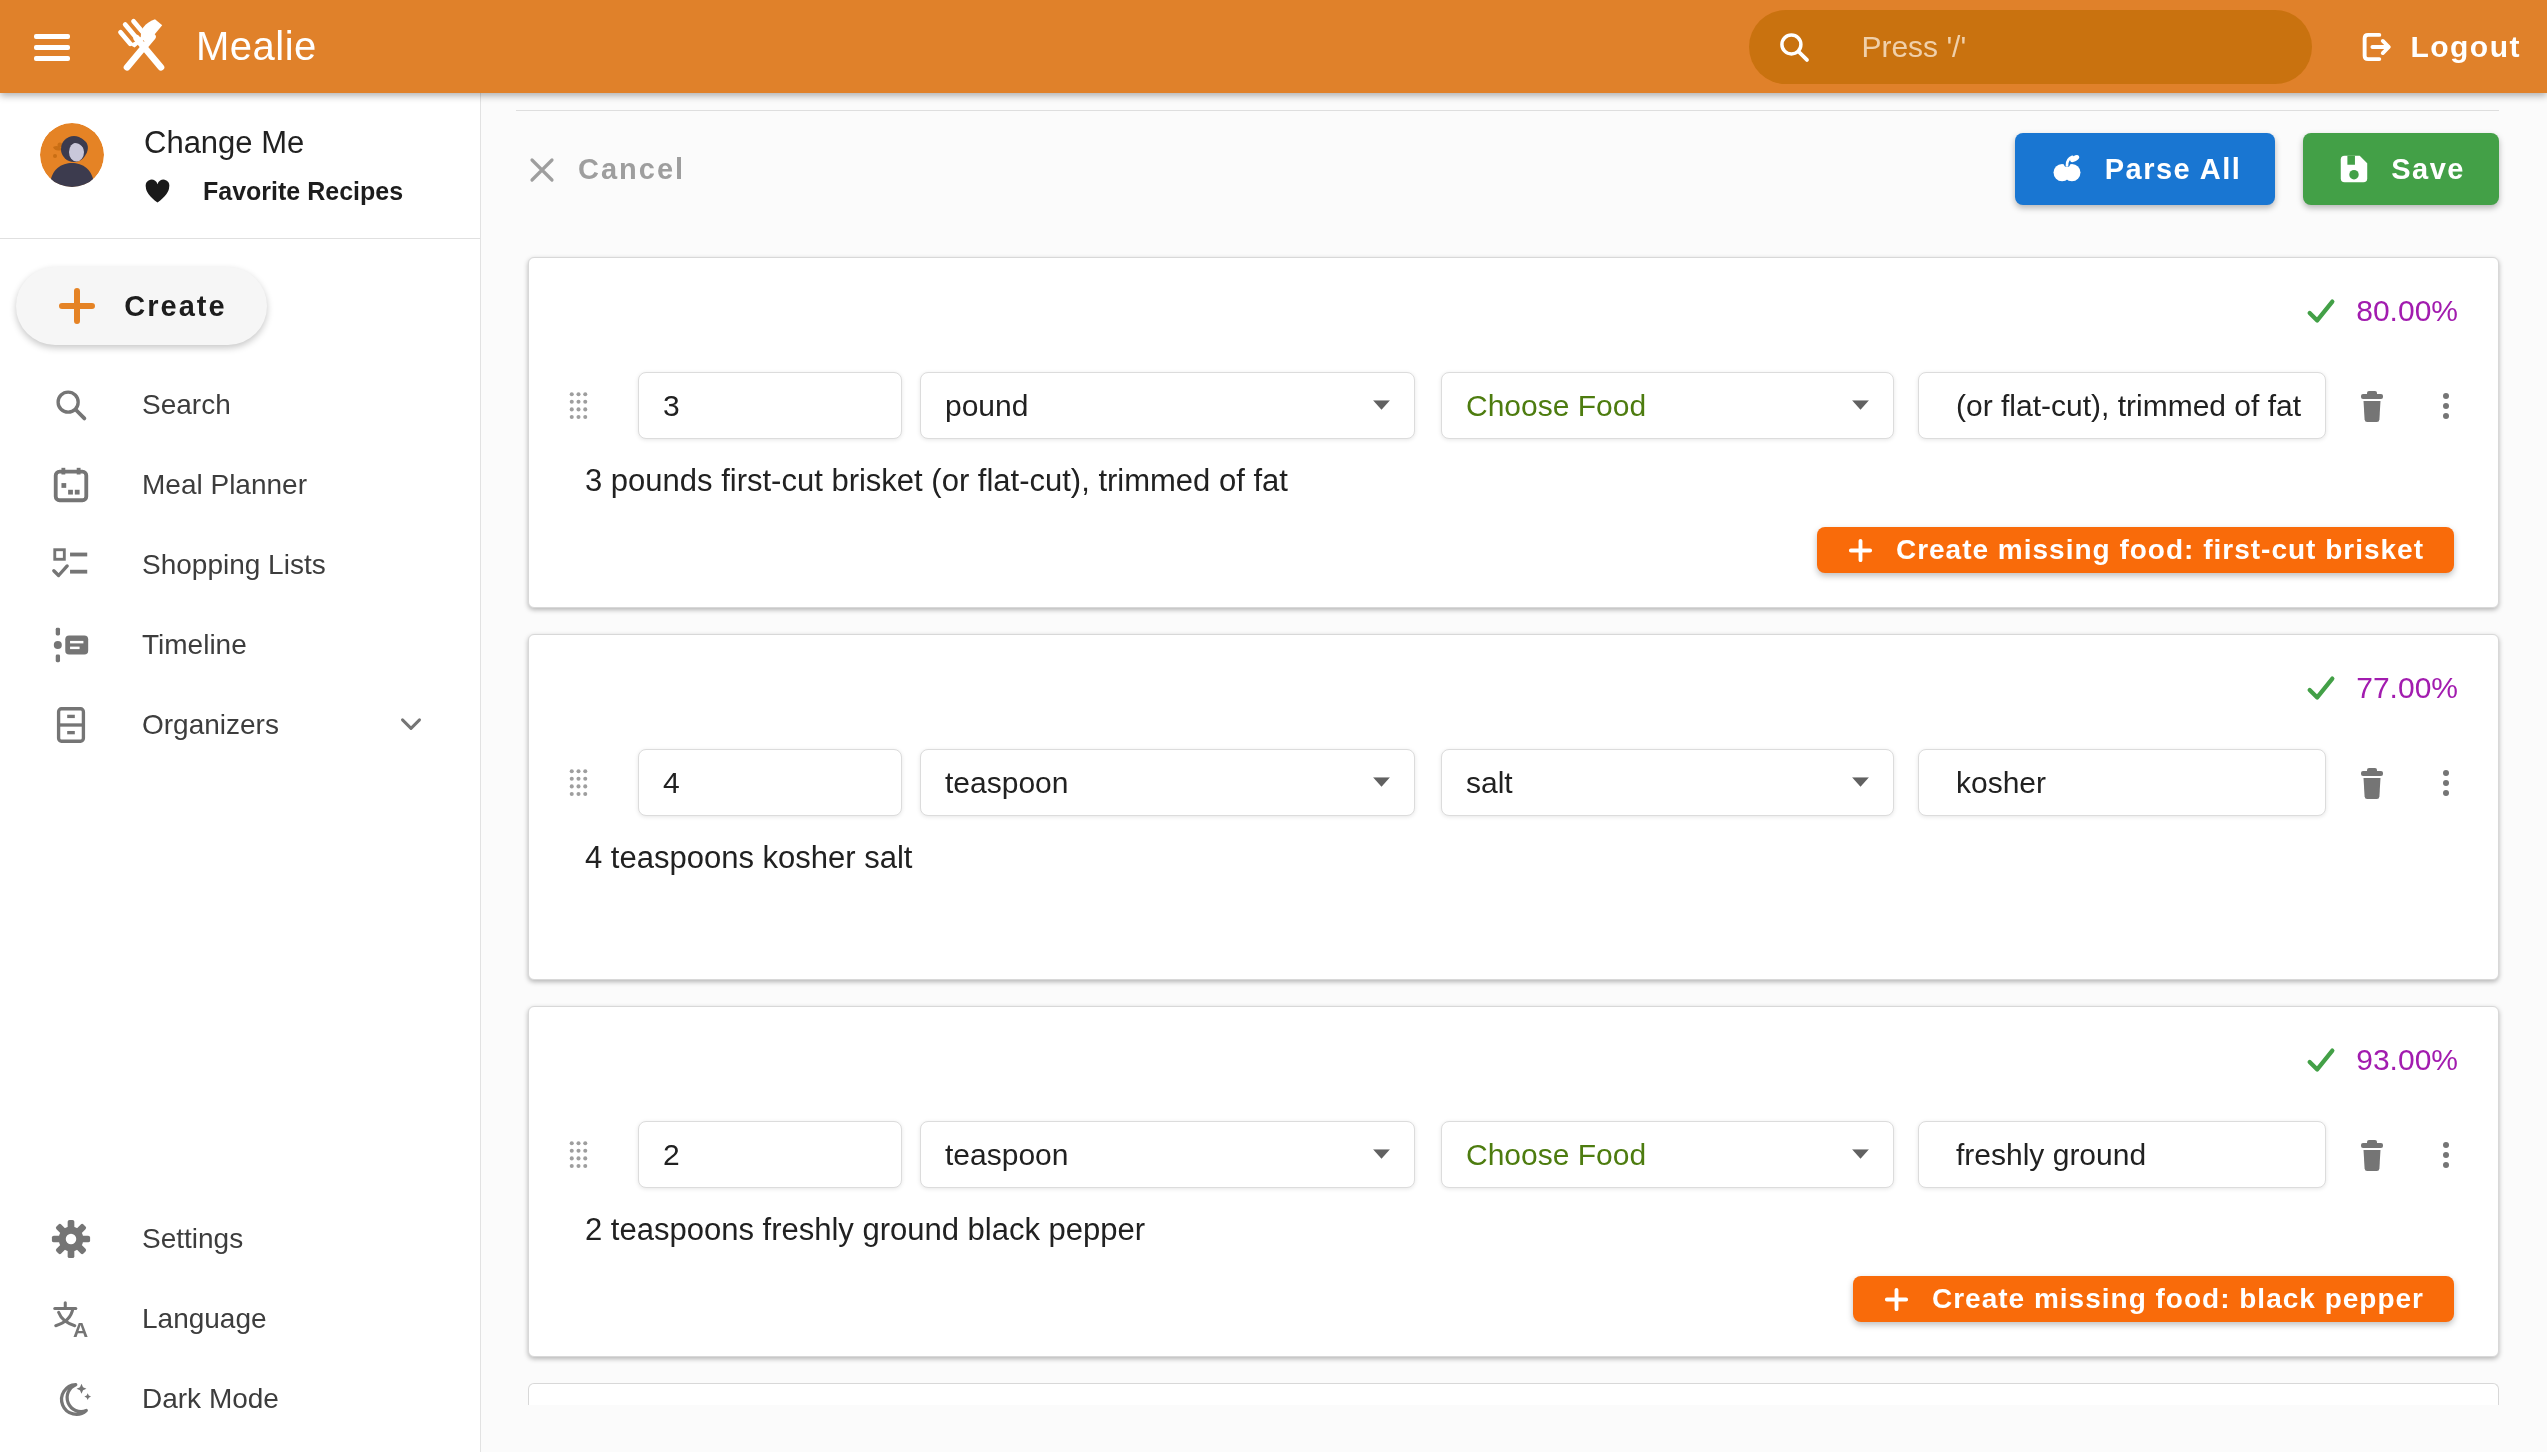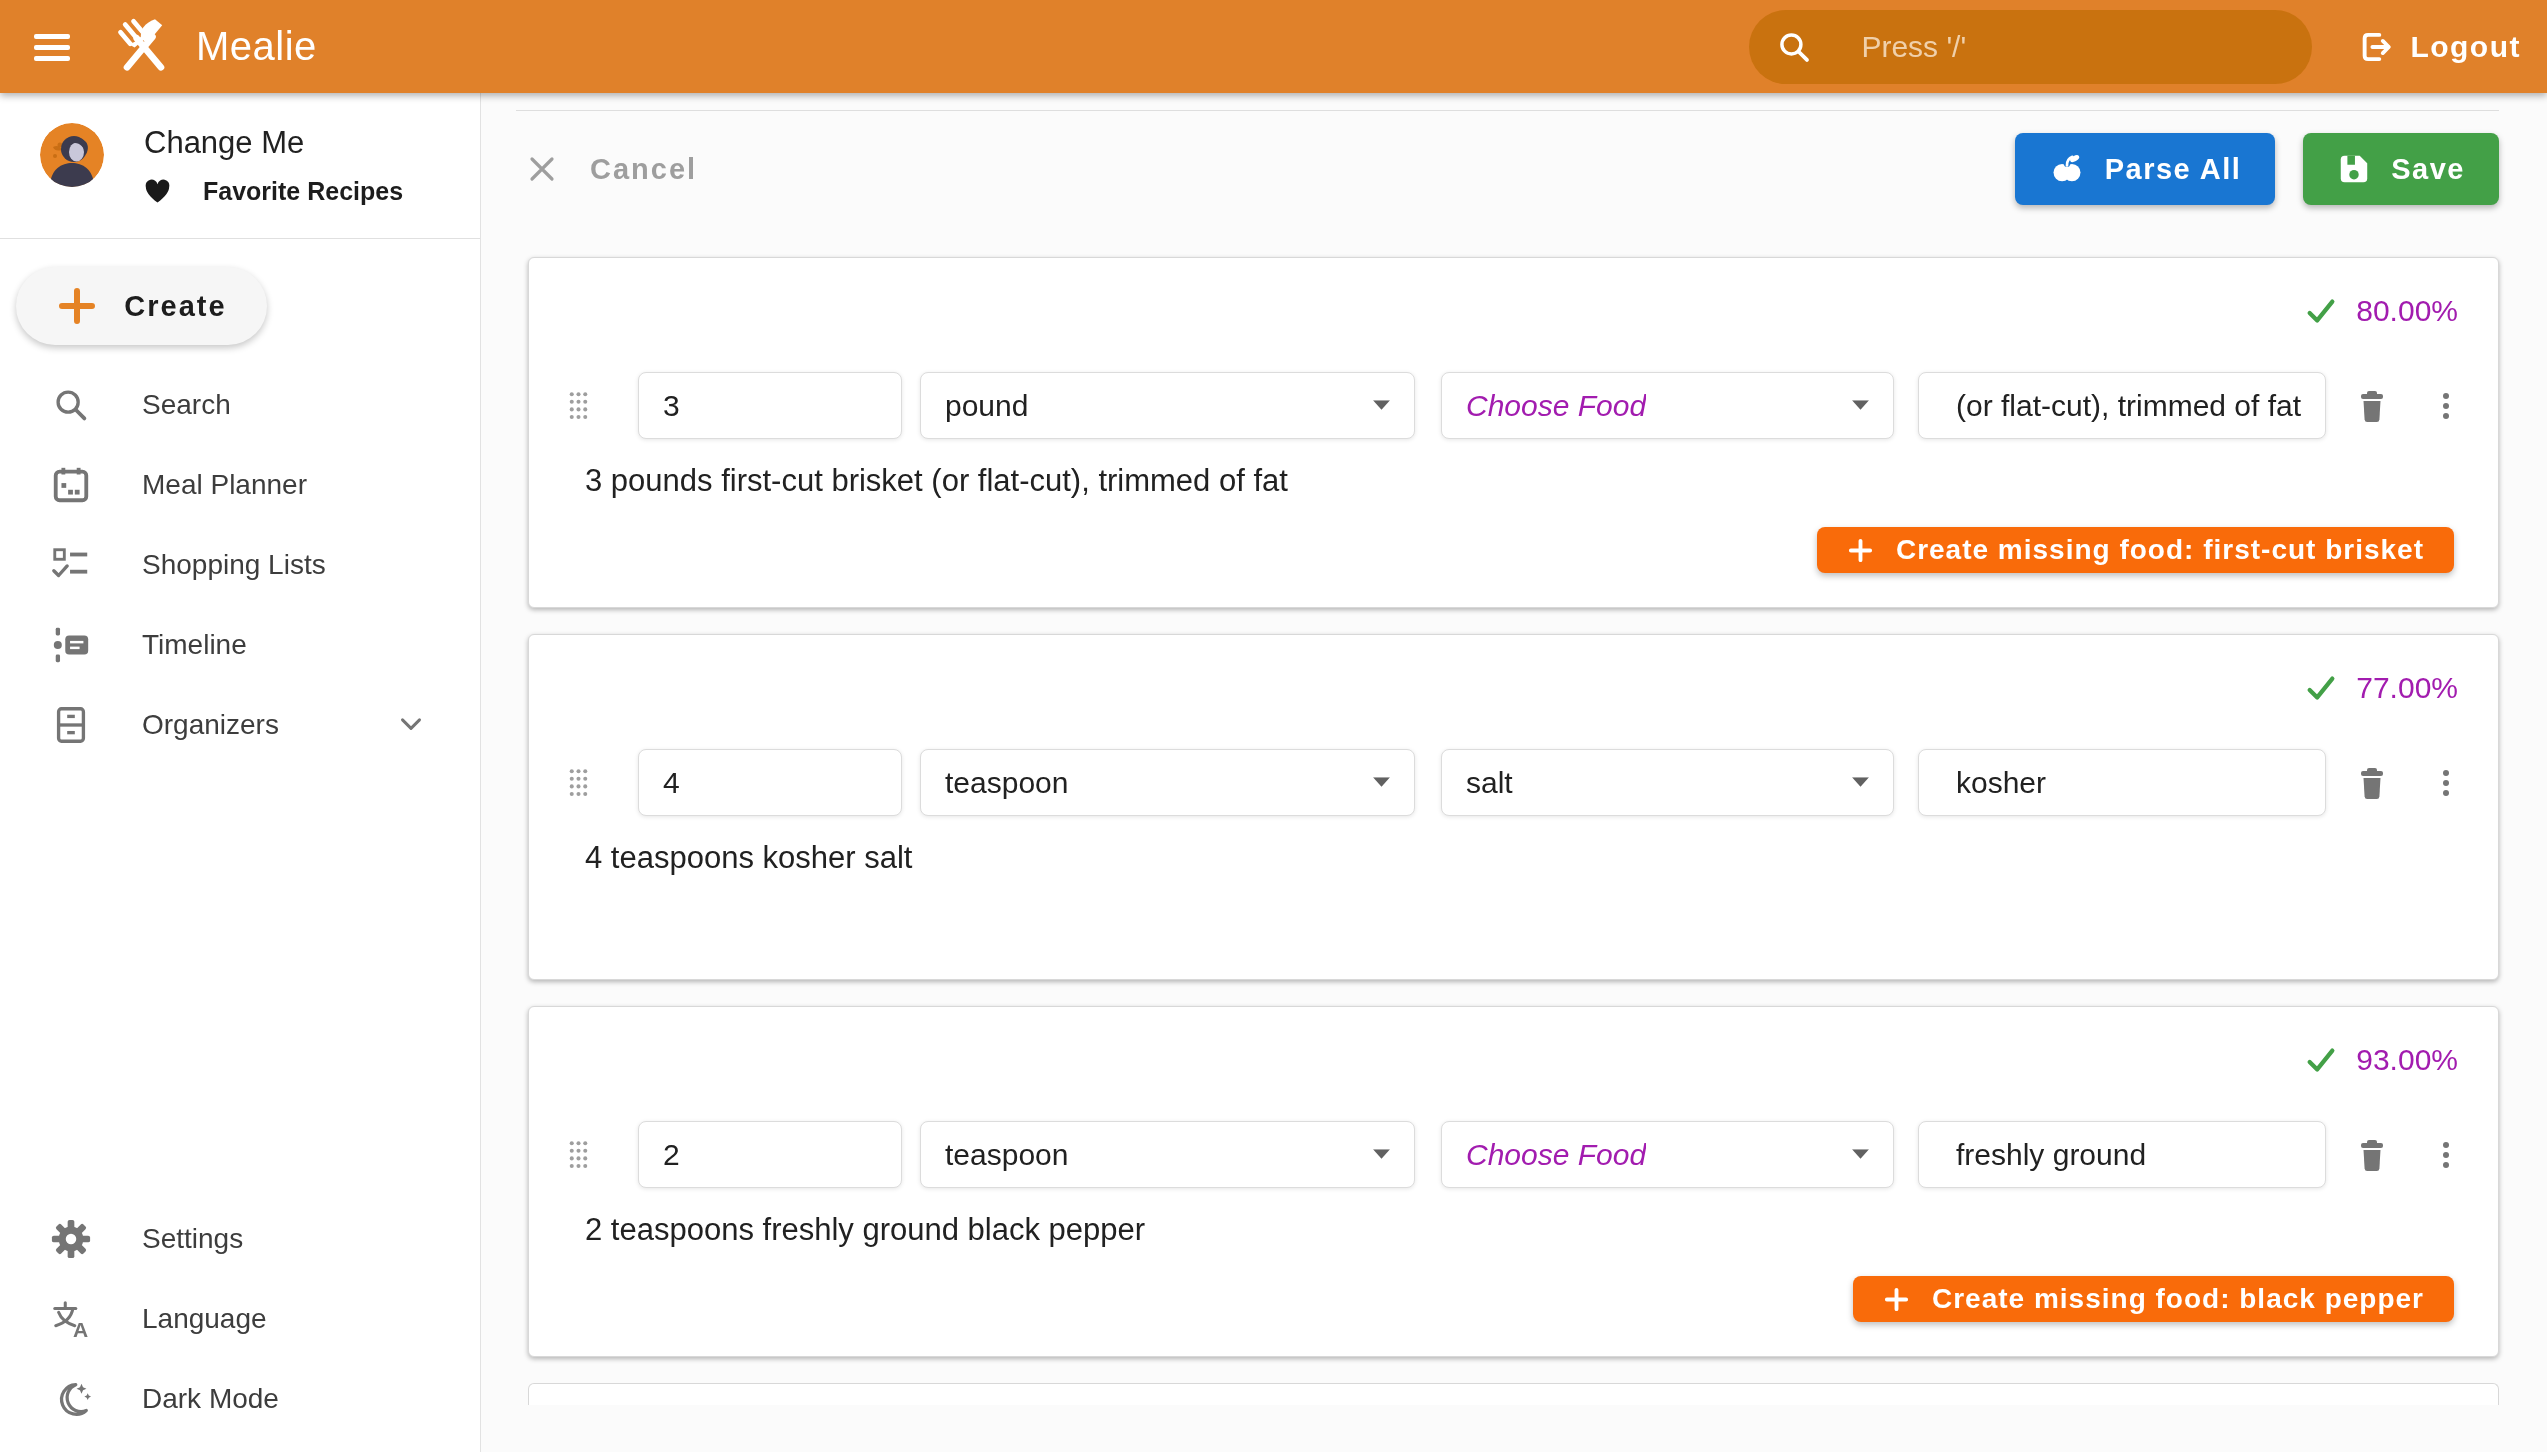--- a/index.html
+++ b/index.html
@@ -37,21 +37,21 @@
   .navitem{height:80px;display:flex;align-items:center;padding-left:48px;cursor:pointer;}
   .navitem .ic{width:46px;display:flex;justify-content:center;}
   .navitem .lbl{font-size:28px;color:#3d3d3d;margin-left:48px;flex:1;}
   .navitem .chev{margin-right:52px;}
   .nav-bottom{position:absolute;bottom:14px;left:0;right:0;}
 
   
   .main{position:absolute;left:481px;top:93px;right:0;bottom:0;background:#fbfbfb;}
   .top-divider{border-top:1px solid #dedede;margin:17px 48px 0 35px;}
   .toolbar{display:flex;align-items:center;margin:22px 48px 0 45px;height:72px;}
-  .cancel{display:flex;align-items:flex-start;gap:32px;color:#9e9e9e;font-size:29px;font-weight:700;
+  .cancel{display:flex;align-items:flex-end;gap:20px;color:#9e9e9e;font-size:29px;font-weight:700;
     letter-spacing:2px;cursor:pointer;}
   .btn{height:72px;border-radius:8px;display:flex;align-items:center;gap:20px;padding:0 34px;
     color:#fff;font-size:29px;font-weight:700;letter-spacing:1.5px;border:none;cursor:pointer;
     box-shadow:0 3px 6px rgba(0,0,0,.28);}
   .btn-parse{background:var(--parse_blue);}
   .btn-save{background:var(--save_green);margin-left:28px;}
 
   .cards{margin:52px 48px 0 47px;display:flex;flex-direction:column;gap:26px;}
   .card{background:#fff;border:1px solid #d8d8d8;border-radius:6px;
     box-shadow:0 2px 5px rgba(0,0,0,.28);padding:28px 34px 34px 30px;}
@@ -61,21 +61,21 @@
   .handle{margin:0 46px 0 6px;cursor:grab;flex:0 0 auto;}
   .field{height:67px;border:1px solid #dcdcdc;border-radius:8px;background:#fff;
     box-shadow:0 1px 4px rgba(0,0,0,.10);font-size:30px;color:#212121;padding:0 24px;outline:none;}
   input.field::placeholder{color:#9e9e9e;}
   .qty{width:264px;flex:0 0 auto;}
   .select{display:flex;align-items:center;justify-content:space-between;cursor:pointer;flex:0 0 auto;}
   .unit{width:495px;margin-left:18px;}
   .food{width:453px;margin-left:26px;}
   .note{flex:1;margin-left:24px;min-width:0;padding-left:37px;}
   .select .val{font-size:30px;color:#212121;overflow:hidden;white-space:nowrap;}
-  .select .val.placeholder{color:#a21caf;font-style:italic;}
+  .select .val.placeholder{color:#4d7c0f;}
   .rowicon{margin-left:28px;cursor:pointer;flex:0 0 auto;display:flex;align-items:center;}
   .rowicon.kebab{margin-left:38px;}
   .orig{font-size:31px;color:#212121;margin:24px 0 0 26px;}
   .missing-row{display:flex;justify-content:flex-end;margin-top:28px;}
   .missingbtn{height:46px;border-radius:8px;background:var(--missing_food_orange);border:none;
     color:#fff;font-size:28px;font-weight:700;letter-spacing:1px;display:flex;align-items:center;
     gap:22px;padding:0 30px;margin-right:10px;cursor:pointer;box-shadow:0 3px 6px rgba(0,0,0,.25);}
   .card.no-missing{padding-bottom:103px;}
   .card-sliver{height:22px;background:#fff;border:1px solid #d8d8d8;border-bottom:none;
     border-radius:6px 6px 0 0;}

